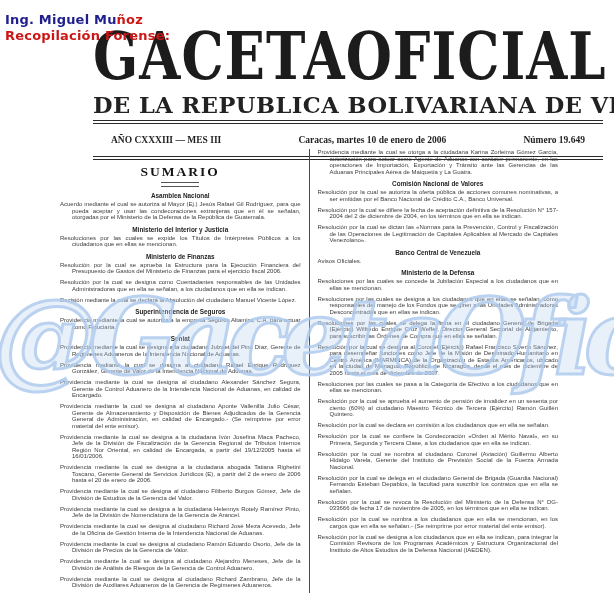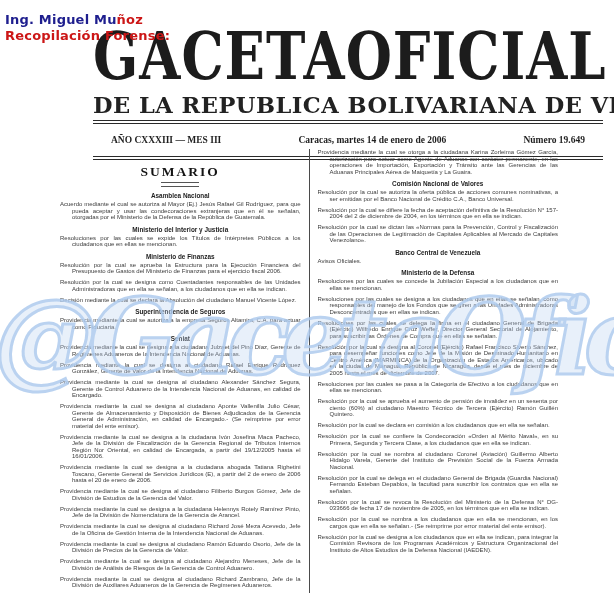--- a/index.html
+++ b/index.html
@@ -83,21 +83,21 @@
   </div>
 
   <div class="masthead">
     <span>GACETA</span>
     <span>OFICIAL</span>
   </div>
   <div class="subtitle">DE LA REPUBLICA BOLIVARIANA DE VENEZUELA</div>
 
   <div class="date-bar">
     <span>AÑO CXXXIII — MES III</span>
-    <span>Caracas, martes 14 de enero de 2006</span>
+    <span>Caracas, martes 10 de enero de 2006</span>
     <span>Número 19.649</span>
   </div>
 
   <div class="columns">
     <div class="col col-left">
       <div class="sumario">SUMARIO</div>
       <div class="sumario-rule"></div>
       <div>
           <div class="toc-heading">Asamblea Nacional</div>
           <div class="toc-entry">Acuerdo mediante el cual se autoriza al Mayor (Ej.) Jesús Rafael Gil Rodríguez, para que pueda aceptar y usar las condecoraciones extranjeras que en él se señalan, otorgadas por el Ministerio de la Defensa de la República de Guatemala.</div>

